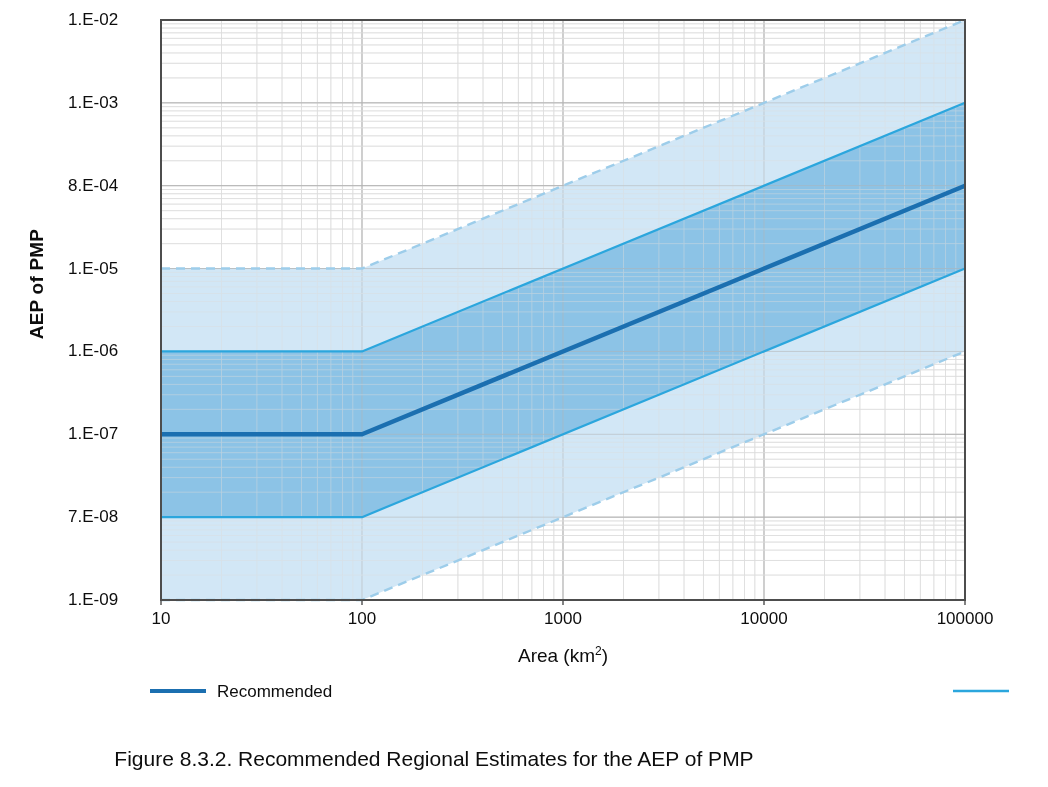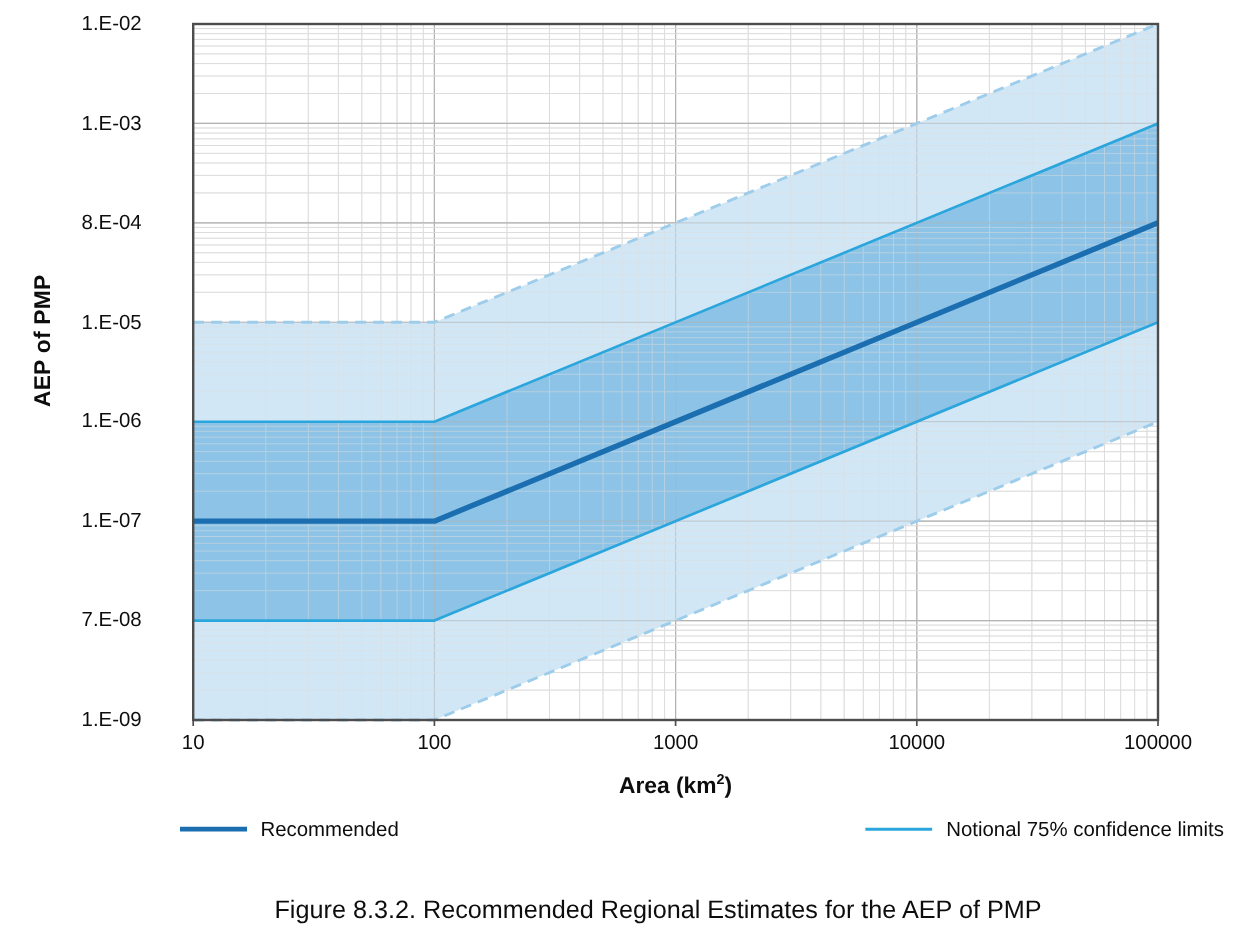--- a/index.html
+++ b/index.html
@@ -73,21 +73,21 @@
   }
 
   
   .x-axis-title {
     position: absolute;
     left: 161px;
     top: 645px;
     width: 804px;
     text-align: center;
     font-size: 19px;
-    font-weight: bold;
+    font-weight: normal;
     white-space: nowrap;
   }
   .x-axis-title sup {
     font-size: 12px;
     vertical-align: super;
     line-height: 0;
   }
 
   
   #plot-svg {
@@ -130,21 +130,21 @@
     font-size: 17px;
     line-height: 19px;
   }
 
   
   #figure-caption {
     position: absolute;
     left: 0;
     top: 746px;
     width: 868px;
-    text-align: right;
+    text-align: center;
     font-size: 21px;
     line-height: 26px;
     white-space: nowrap;
   }
 </style>
 </head>
 <body>
 
 <div id="figure-root">
 
@@ -410,21 +410,20 @@
       </span>
       <span class="legend-label">Recommended</span>
     </div>
 
     <div class="legend-item">
       <span class="legend-swatch">
         <svg class="bar" width="56" height="12" viewBox="0 0 56 12">
           <line x1="0" y1="6" x2="56" y2="6" stroke="#2ba6dd" stroke-width="2.4"></line>
         </svg>
       </span>
-      <span class="legend-label">Notional 75% confidence limits</span>
     </div>
 
 
   </div>
 
   <div id="figure-caption">Figure 8.3.2. Recommended Regional Estimates for the AEP of PMP</div>
 
 </div>
 
 </body></html>

